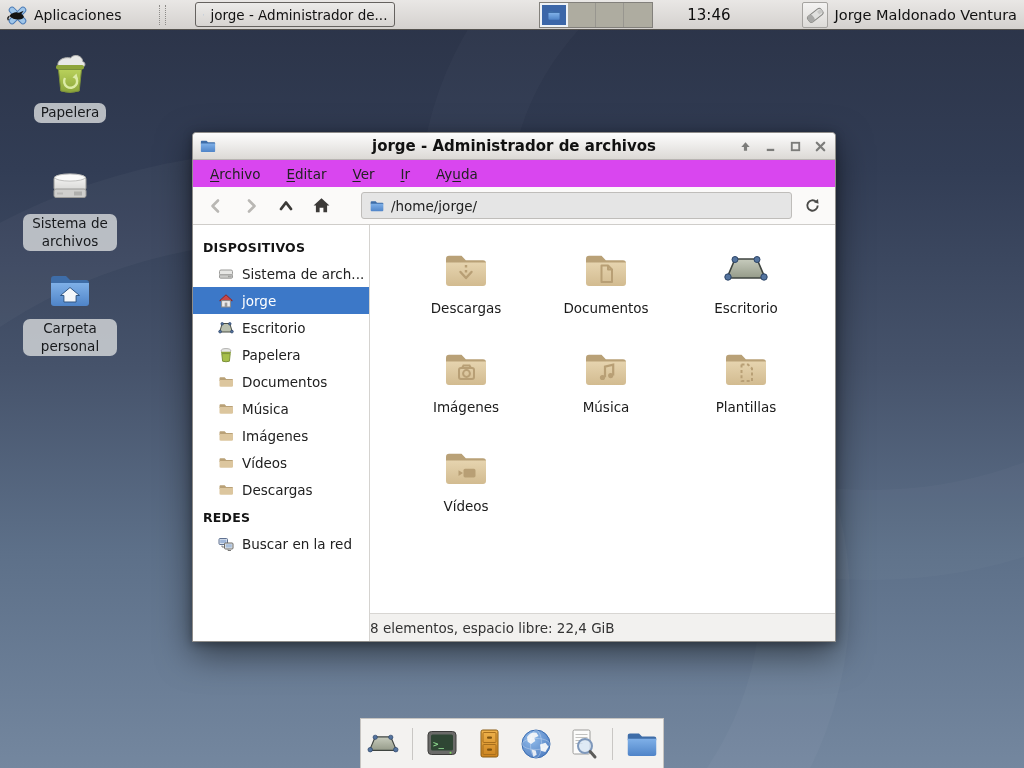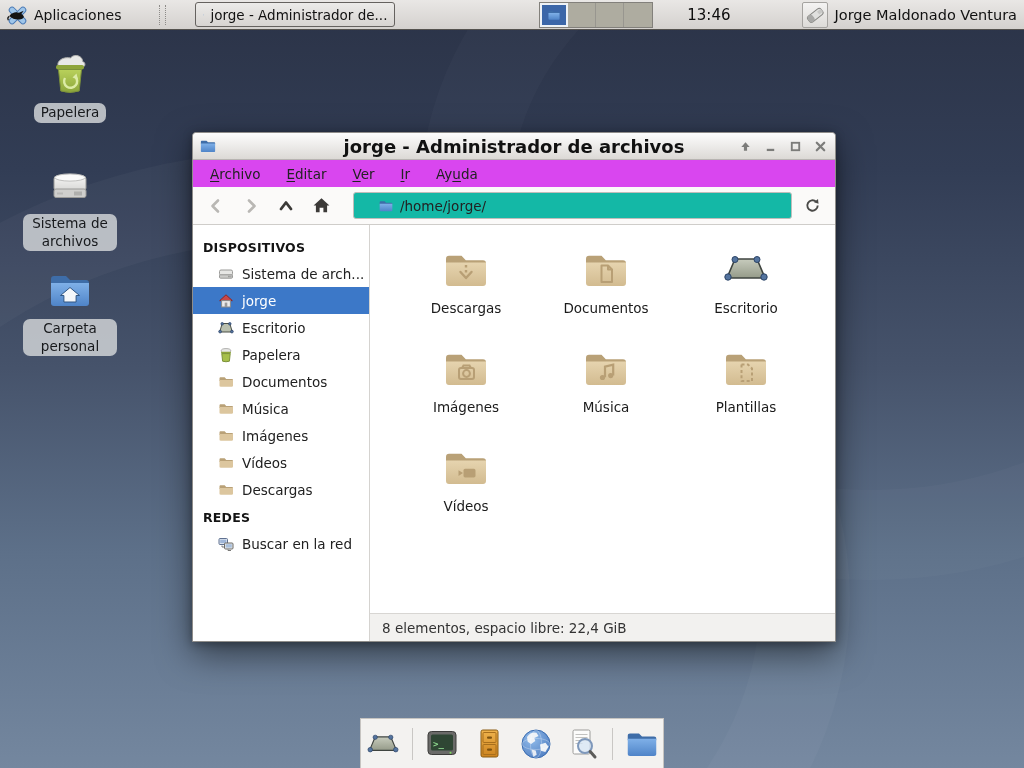--- a/index.html
+++ b/index.html
@@ -38,46 +38,46 @@
   .di-papelera { left:22px; top:50px; }
   .di-sistema  { left:22px; top:161px; }
   .di-carpeta  { left:22px; top:266px; }
 
   
   .window { position:absolute; left:192px; top:132px; width:644px; height:510px;
     border:1px solid #8f8d8a; border-radius:4px 4px 0 0; background:#fff;
     box-shadow:0 12px 34px rgba(0,0,0,.5), 0 2px 10px rgba(0,0,0,.3); display:flex; flex-direction:column; }
   .titlebar { height:27px; background:linear-gradient(#fdfdfd,#dcd9d6); border-bottom:1px solid #b7b4b1;
     border-radius:4px 4px 0 0; display:flex; align-items:center; padding:0 6px; position:relative; }
-  .titlebar .title { position:absolute; left:0; right:0; text-align:center; font-weight:bold; font-size:18px; color:#111; }
+  .titlebar .title { position:absolute; left:0; right:0; text-align:center; font-weight:bold; font-size:15px; color:#111; }
   .winctrls { margin-left:auto; display:flex; gap:7px; z-index:2; }
   .wbtn { width:18px; height:18px; display:flex; align-items:center; justify-content:center; }
   .menubar { height:27px; background:#d946ef; display:flex; align-items:center; padding-left:4px; }
   .menu-item { padding:4px 13px; font-size:13.5px; color:#222; }
   u { text-underline-offset:2px; }
   .toolbar { height:38px; background:#fbfaf9; border-bottom:1px solid #cfcdca;
     display:flex; align-items:center; padding:0 8px; gap:5px; }
   .navbtn { width:30px; height:28px; display:flex; align-items:center; justify-content:center; border-radius:3px; }
-  .pathentry { flex:1; height:27px; margin-left:12px; background:#14b8a6; border:1px solid #bfbdba; border-radius:3px;
-    display:flex; align-items:center; gap:6px; padding:0 24px; font-size:13.5px; color:#222; }
+  .pathentry { flex:1; height:27px; margin-left:20px; background:#e5e5e5; border:1px solid #bfbdba; border-radius:3px;
+    display:flex; align-items:center; gap:6px; padding:0 7px; font-size:13.5px; color:#222; }
   .reloadbtn { width:30px; height:28px; display:flex; align-items:center; justify-content:center; }
 
   .winbody { flex:1; display:flex; min-height:0; }
   .sidebar { width:177px; background:#fff; border-right:1px solid #d5d3d0; padding-top:8px; overflow:hidden; }
   .side-header { font-weight:bold; font-size:12.5px; color:#141414; padding:7px 10px 5px 10px; letter-spacing:.2px; }
   .side-row { height:27px; display:flex; align-items:center; gap:8px; padding-left:25px; font-size:13.5px; color:#212121; }
   .side-row.selected { background:#3c78c8; color:#fff; }
   .side-row svg { flex:0 0 auto; }
 
   .mainpane { flex:1; display:flex; flex-direction:column; min-width:0; background:#fff; }
   .filegrid { flex:1; padding:20px 0 0 26px; display:flex; flex-wrap:wrap; align-content:flex-start; }
   .file { width:140px; height:99px; display:flex; flex-direction:column; align-items:center; }
   .file .fname { margin-top:7px; font-size:13.5px; color:#1b1b1b; }
   .statusbar { height:28px; background:#f2f1ef; border-top:1px solid #d8d6d3; display:flex; align-items:center;
-    padding-left:12px; font-size:13.5px; color:#333; }
+    font-size:13.5px; color:#333; }
 
   
   .dock { position:absolute; left:50%; bottom:0; transform:translateX(-50%); width:304px; height:50px;
     background:#f3f2f0; border:1px solid #c6c4c1; border-bottom:none;
     display:flex; align-items:center; justify-content:center; gap:11px; }
   .dockbtn { width:36px; height:36px; display:flex; align-items:center; justify-content:center; }
   .docksep { width:1px; height:32px; background:#c9c7c4; }
 </style>
 </head>
 <body>

